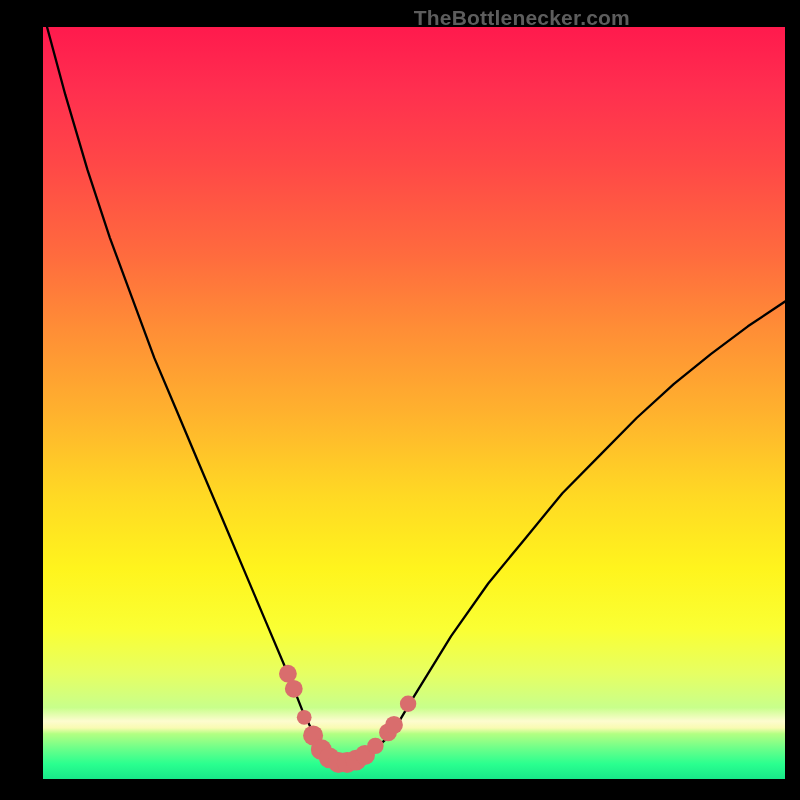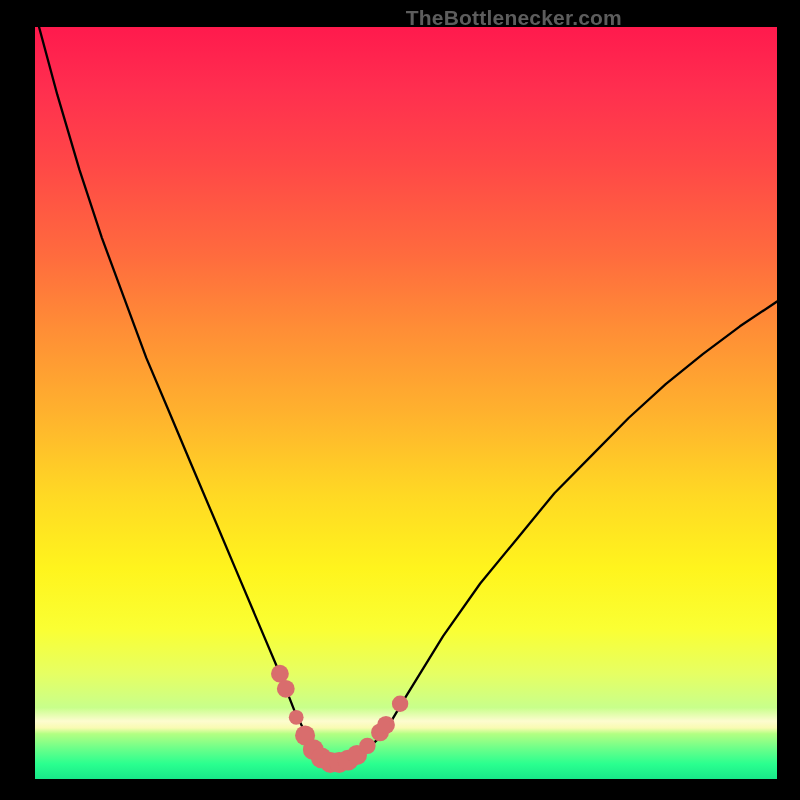--- a/index.html
+++ b/index.html
@@ -6,21 +6,21 @@
     margin: 0;
     padding: 0;
     width: 800px;
     height: 800px;
     overflow: hidden;
     background: #000;
     font-family: Arial, Helvetica, sans-serif;
   }
   .frame {
     position: absolute;
-    left: 0;
+    left: 8px;
     top: 0;
     width: 636px;
     height: 800px;
     background: #000;
   }
   .plot {
     position: absolute;
     left: 35px;
     top: 27px;
     width: 742px;

